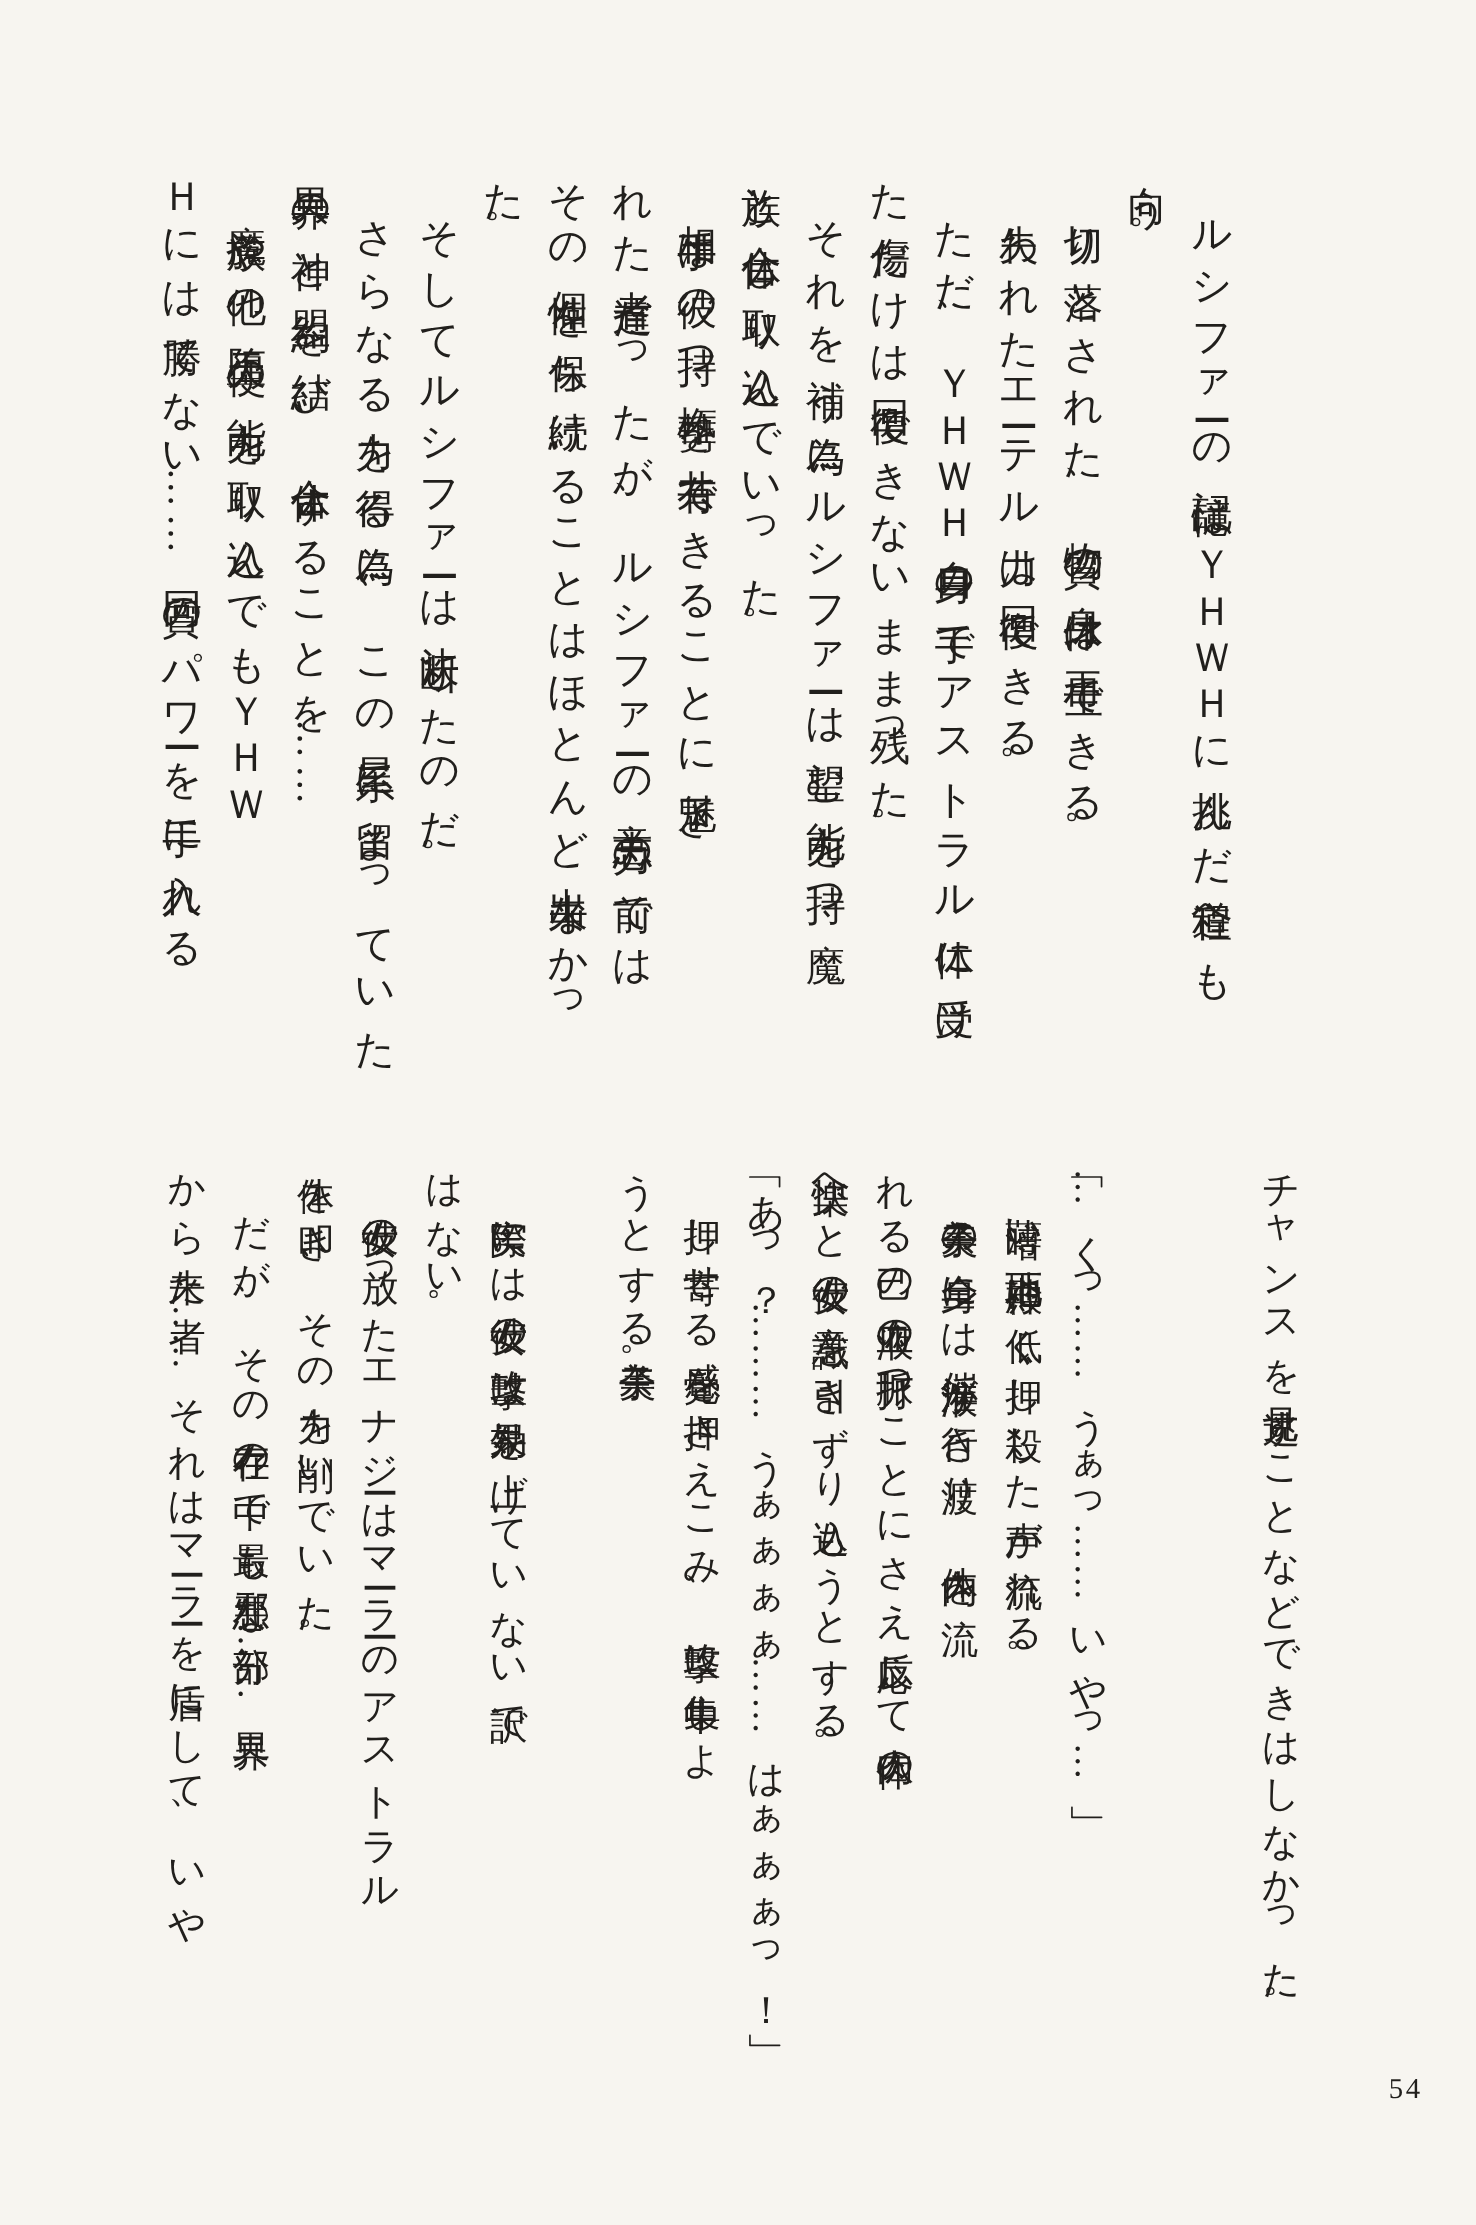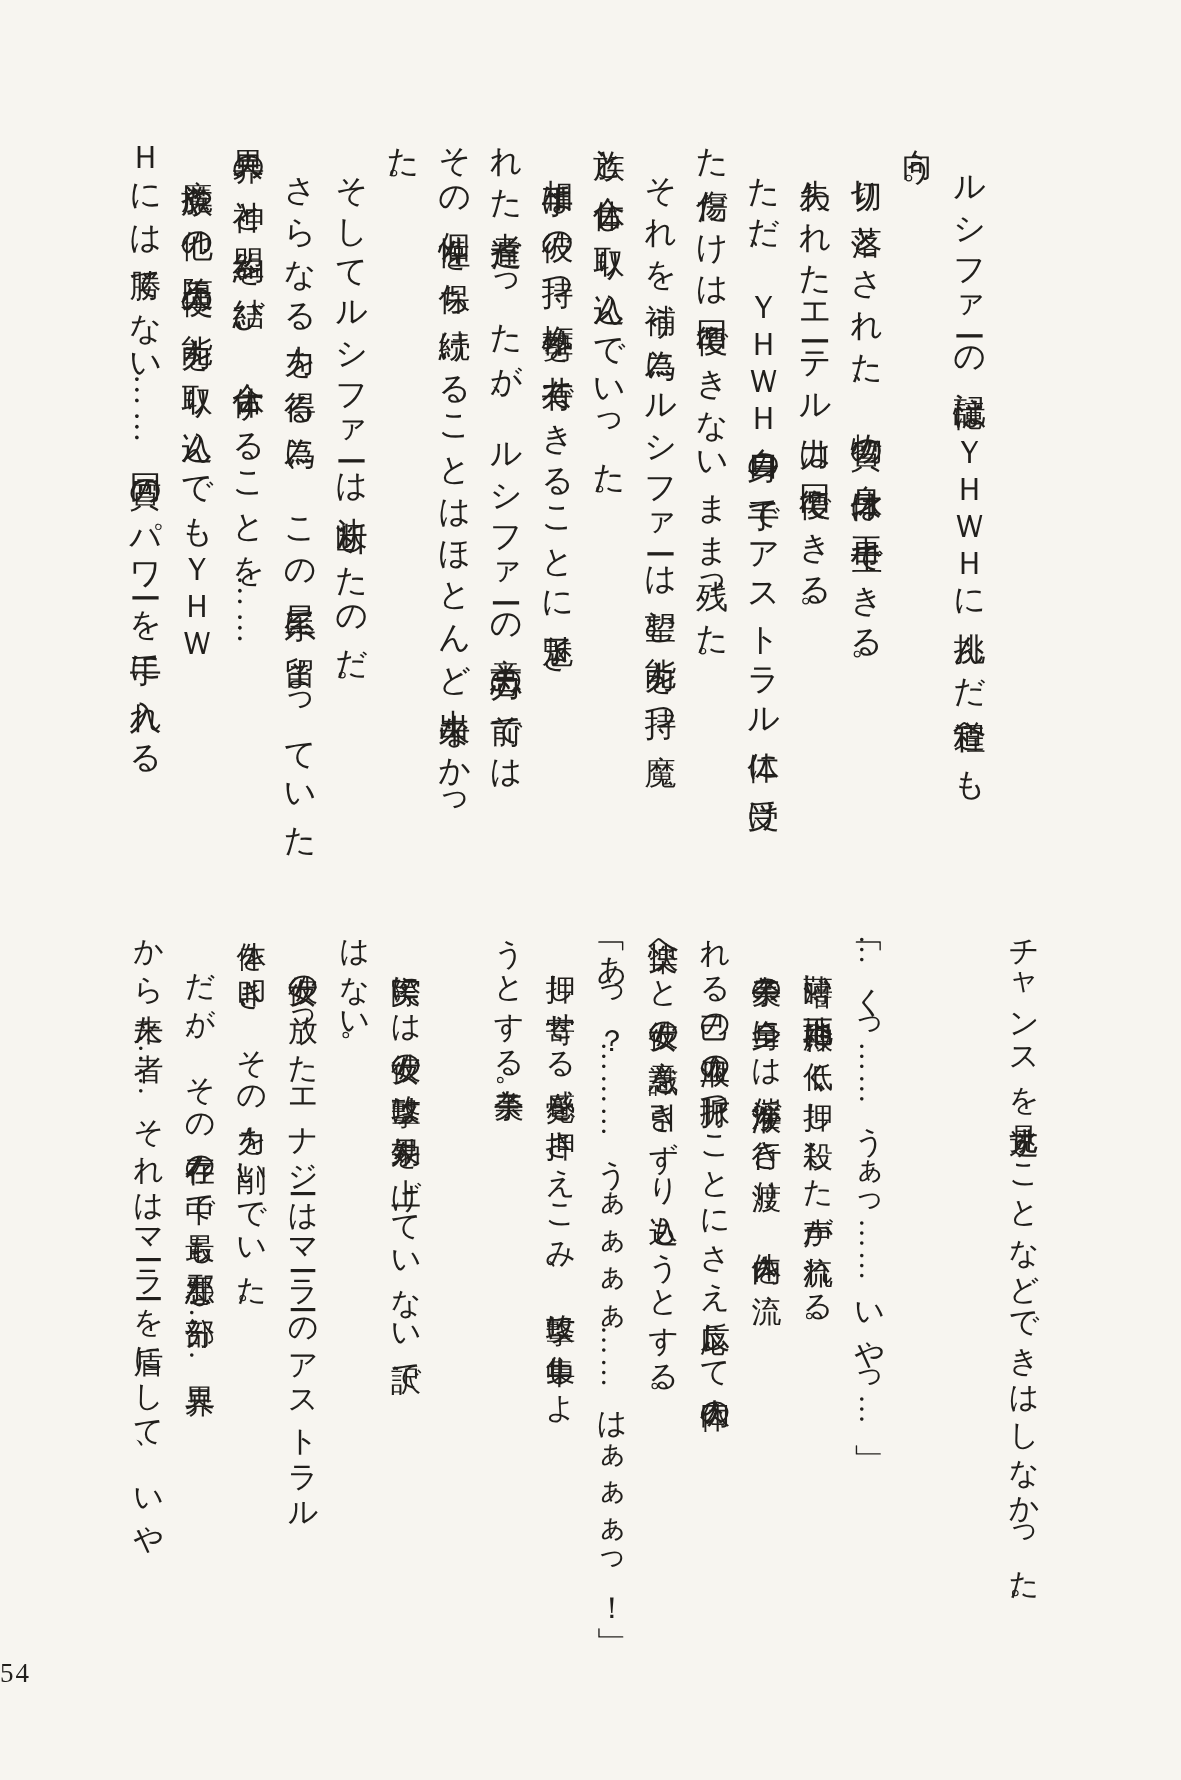--- a/index.html
+++ b/index.html
@@ -44,22 +44,22 @@
     line-height: 51.5px;
   }
   .upper .i1 { text-indent: 30px; }
   .lower .i1 { text-indent: 33px; }
   .lower .i05 { text-indent: 14px; }
   .pagenum {
     position: absolute;
     top: 1658px;
     left: 0;
     width: 1138px;
-    text-align: left;
-    font-size: 27px;
+    text-align: right;
+    font-size: 23px;
     letter-spacing: 2px;
   }
 </style>
 </head>
 <body style="background: rgb(247, 245, 240);">
 
 <div class="page" style="color: rgb(33, 31, 28);">
   <div class="tblock upper">
       <div class="vline i1">ルシファーの記憶はＹＨＷＨに挑んだ道程へも</div>
       <div class="vline">向う。</div>

